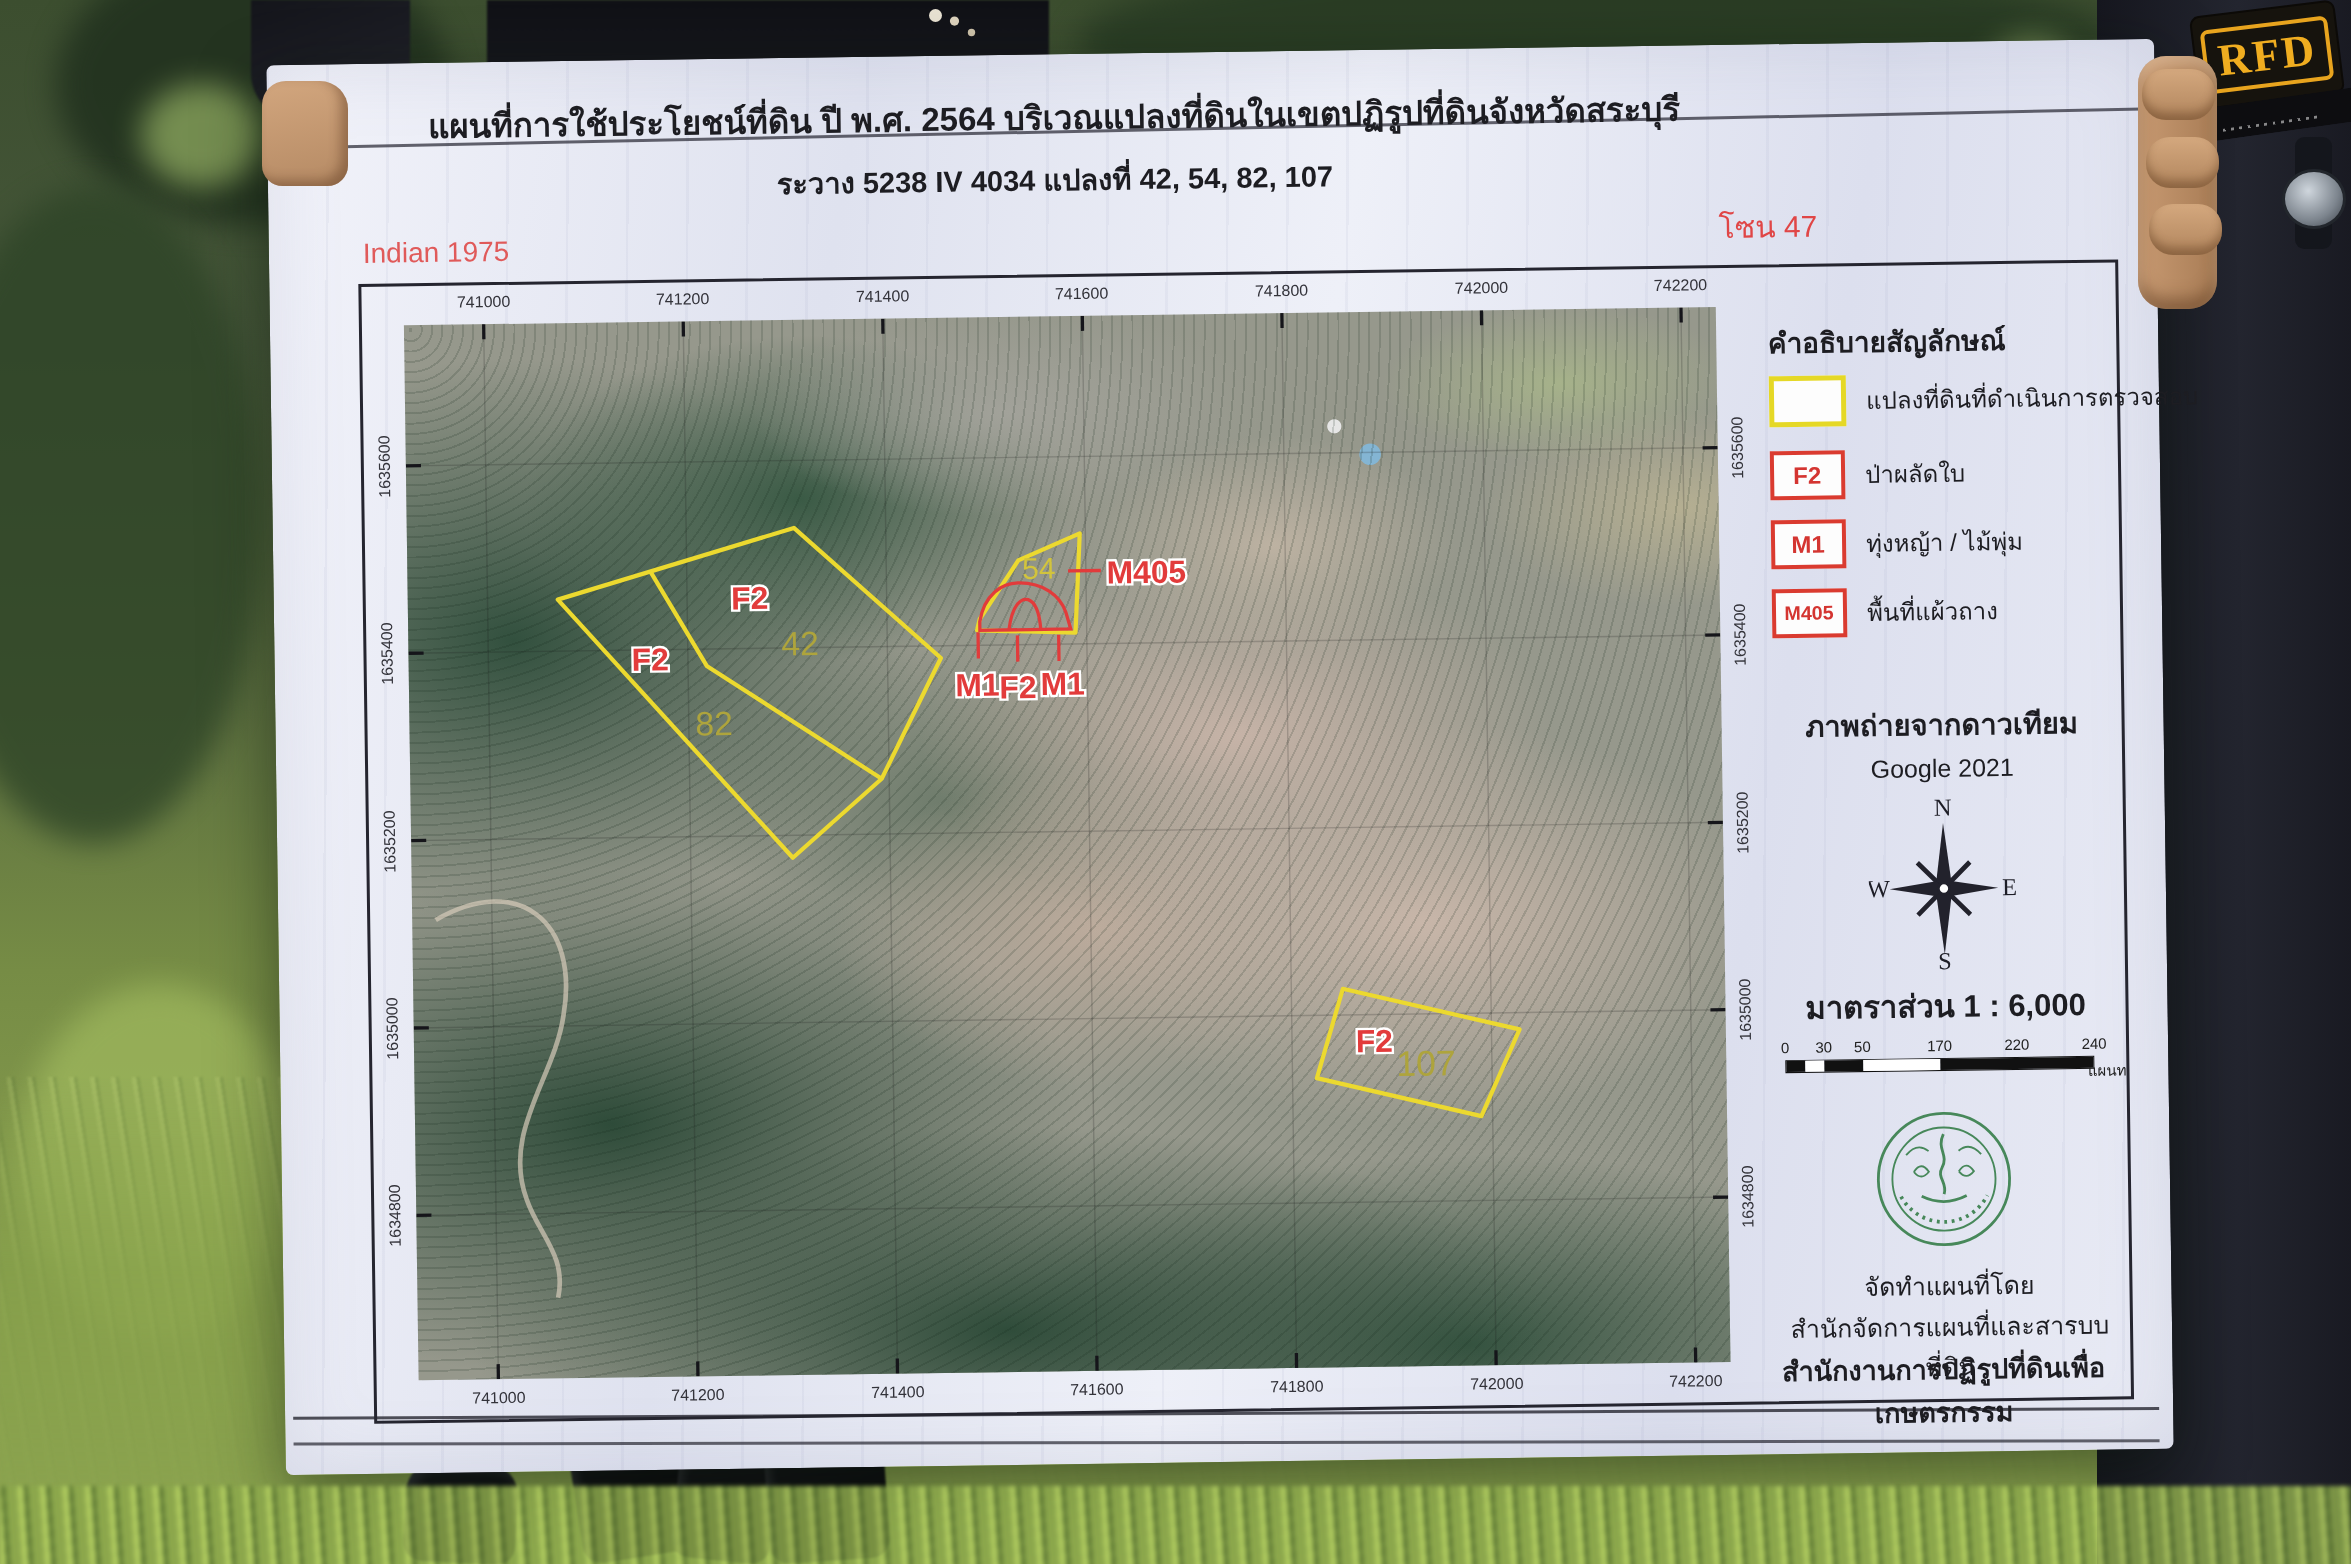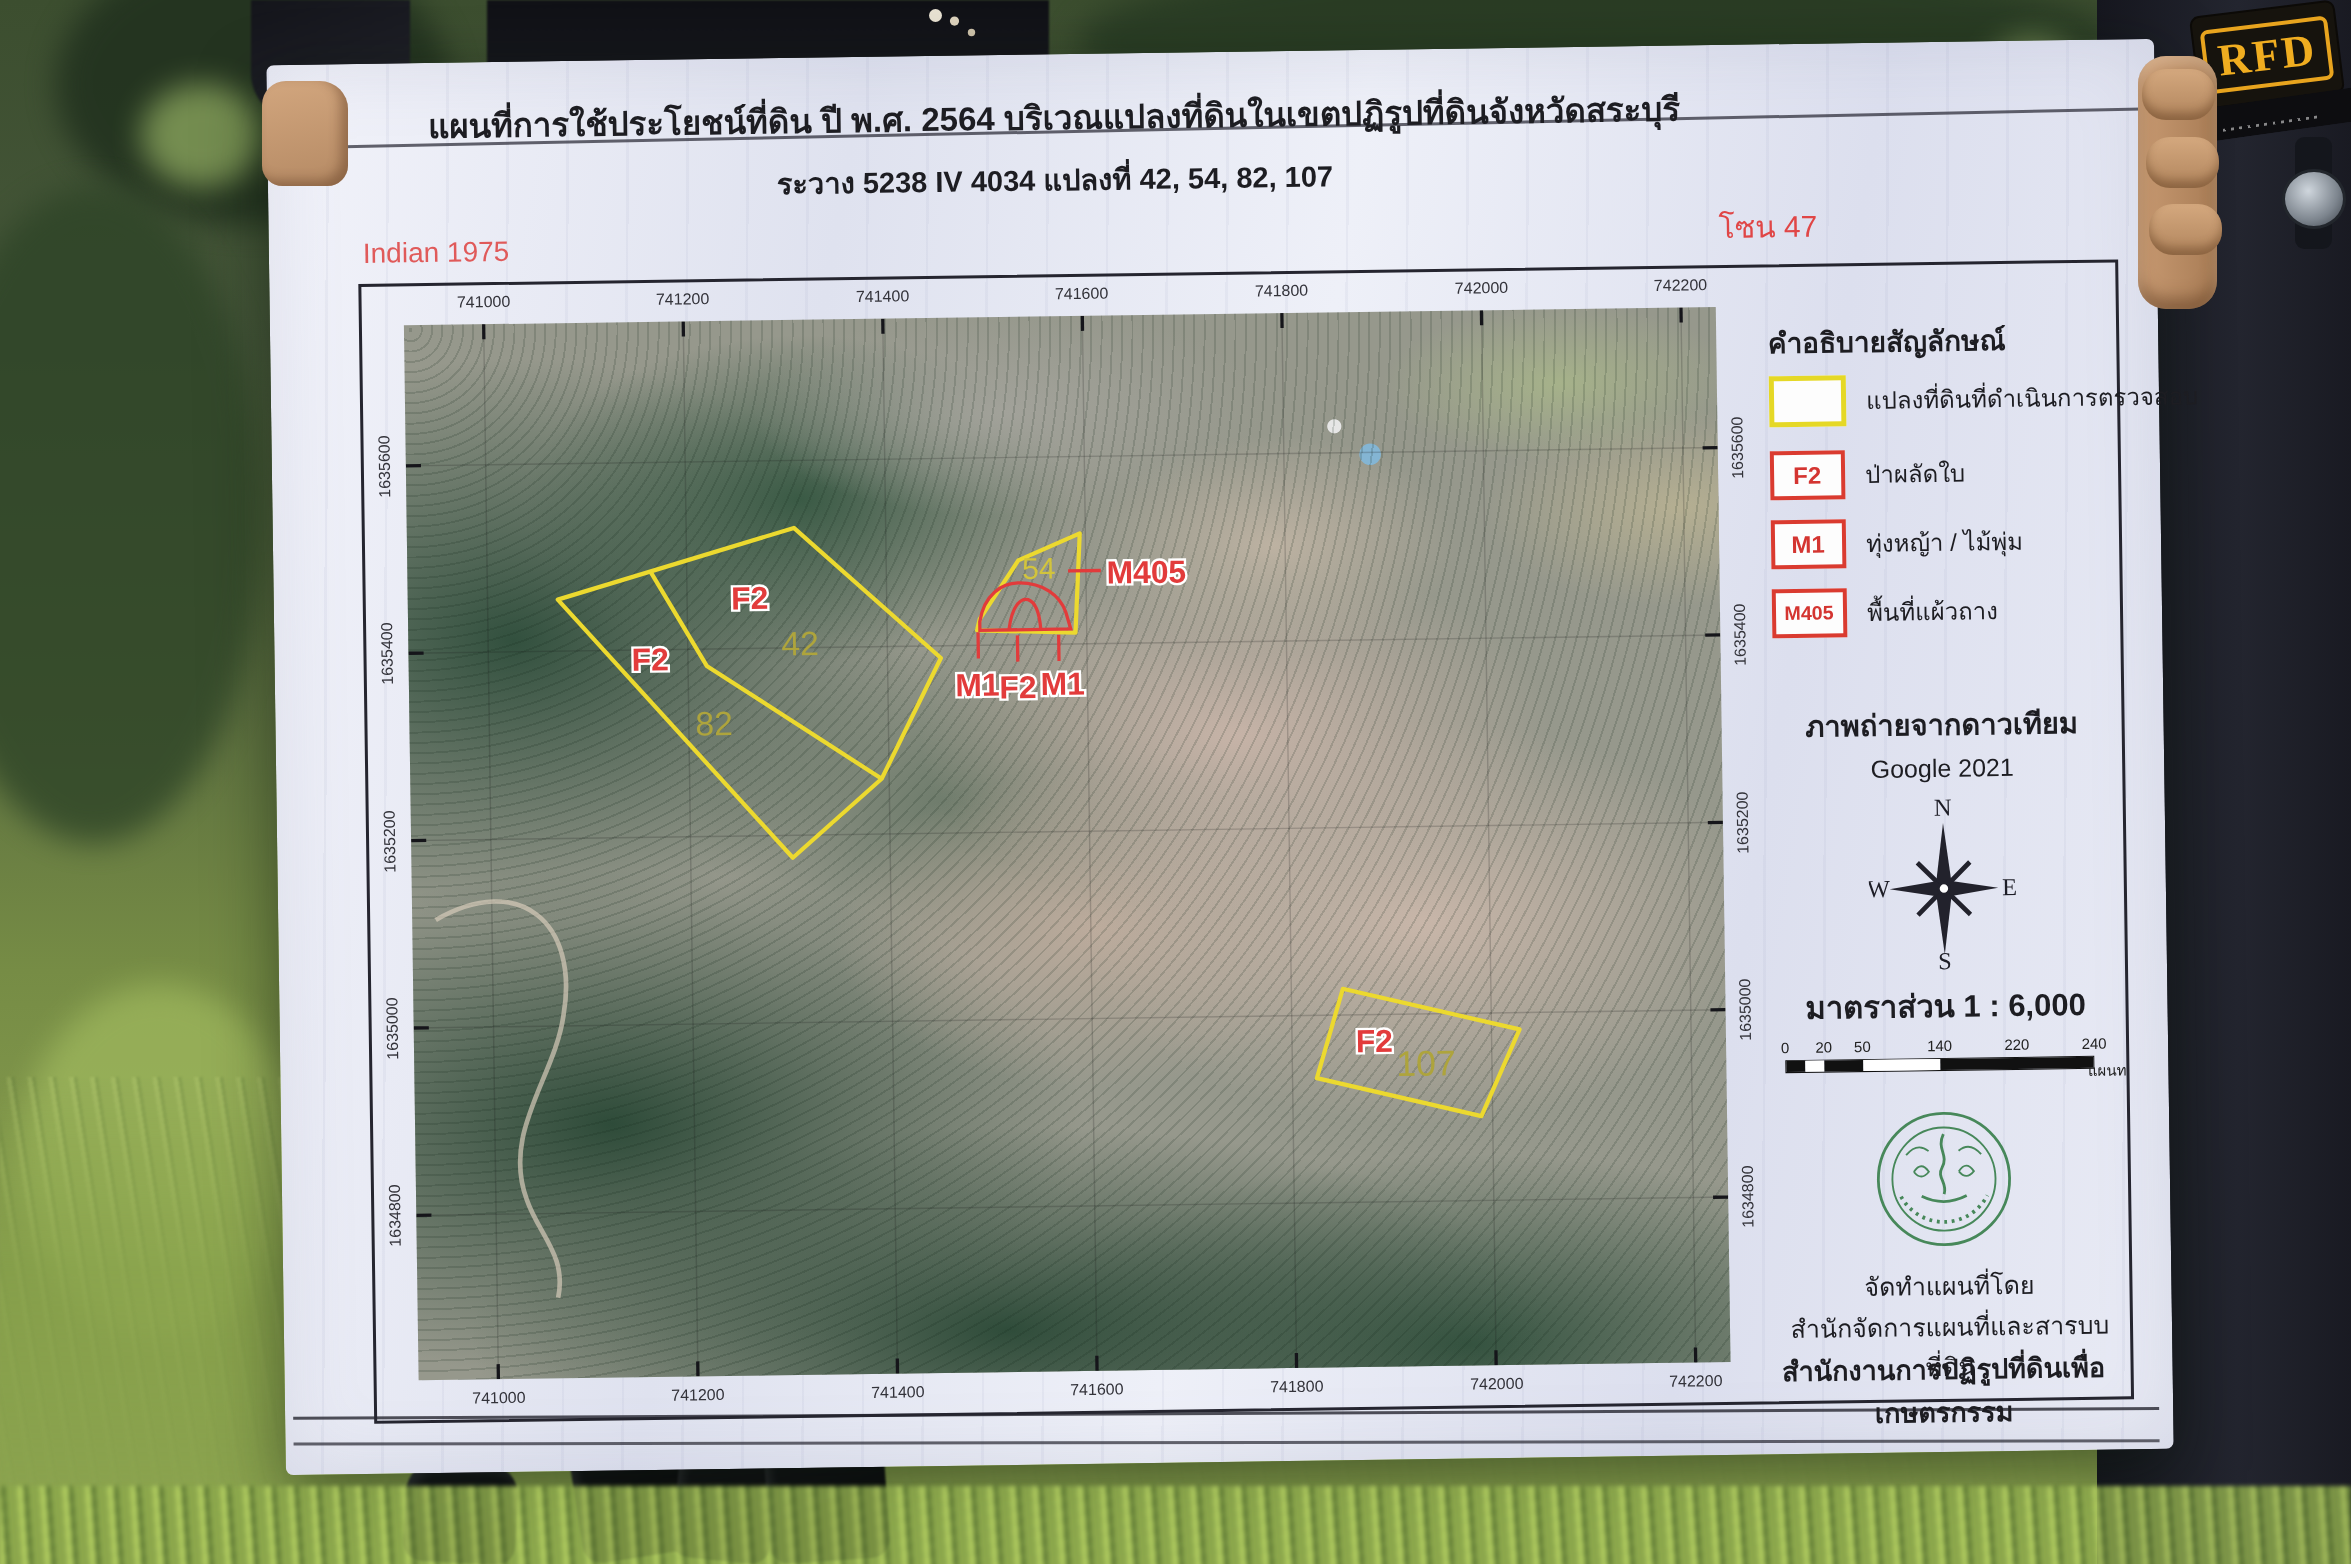--- a/index.html
+++ b/index.html
@@ -294,23 +294,23 @@
             <path d="M138,100 L88,108 L80,100 L88,92 Z" fill="#22222c"></path>
             <circle cx="80" cy="100" r="6" fill="#ffffff" stroke="#22222c" stroke-width="3"></circle>
           </g>
         </svg>
 
         <div class="scale-text">มาตราส่วน 1 : 6,000</div>
 
         <div class="scalebar">
           <div class="sb-labels">
             <span style="left:0%">0</span>
-            <span style="left:12.5%">20</span>
+            <span style="left:12.5%">30</span>
             <span style="left:25%">50</span>
-            <span style="left:50%">140</span>
+            <span style="left:50%">170</span>
             <span style="left:75%">220</span>
             <span style="left:100%">240</span>
           </div>
           <div class="sb-bar">
             <i style="width:6.25%;background:#111;"></i>
               <i style="width:6.25%;background:#fff;"></i>
             <i style="width:12.5%;background:#111;"></i>
               <i style="width:25%;background:#fff;"></i>
             <i style="width:50%;background:#111;"></i>
           </div>

